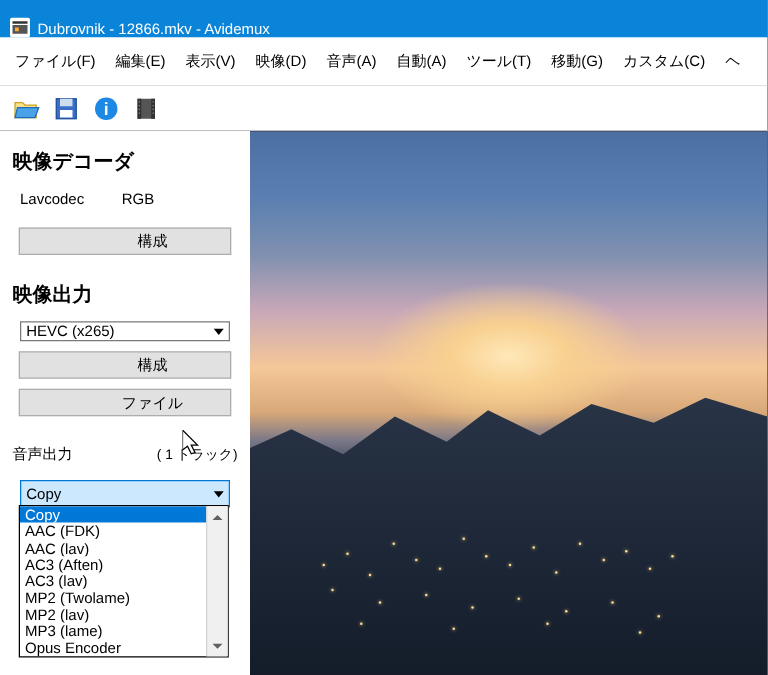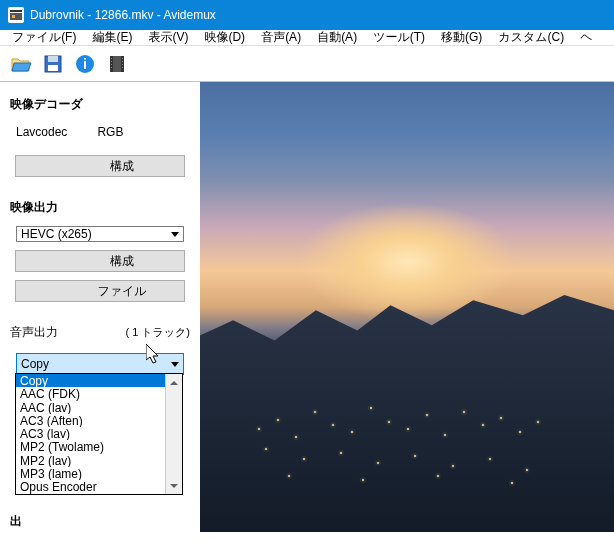--- a/index.html
+++ b/index.html
@@ -1,25 +1,25 @@
 <!DOCTYPE html>
 <html><head>
 <meta charset="utf-8">
 <style>
   * { box-sizing: border-box; margin: 0; padding: 0; font-family: "Meiryo", "MS Gothic", sans-serif; }
   body { width: 614px; height: 540px; overflow: hidden; background: #fff; font-size: 12px; }
-  .titlebar { background: #0a84d8; color: #fff; height: 30px; display: flex; align-items: center; padding: 0 8px; gap: 6px; }
+  .titlebar { background: #0a84d8; color: #fff; height: 30px; display: flex; align-items: flex-end; padding: 0 8px; gap: 6px; }
   .titlebar-icon { width: 16px; height: 16px; }
-  .menubar { background: #fff; height: 16px; display: flex; align-items: center; padding: 0 4px; border-bottom: 1px solid #e0e0e0; }
+  .menubar { background: #fff; height: 39px; display: flex; align-items: center; padding: 0 4px; border-bottom: 1px solid #e0e0e0; }
   .menu-item { padding: 3px 8px; cursor: default; }
   .toolbar { height: 36px; background: #fff; display: flex; align-items: center; padding: 0 8px; gap: 6px; border-bottom: 1px solid #c0c0c0; }
   .tool-btn { width: 26px; height: 26px; display: flex; align-items: center; justify-content: center; cursor: pointer; }
   .content { display: flex; height: calc(540px - 30px - 24px - 36px); }
   .sidebar { width: 200px; padding: 8px 10px; display: flex; flex-direction: column; gap: 4px; background:#fff; }
-  .section-label { font-weight: bold; font-size: 12px; padding: 6px 0 4px 0; }
+  .section-label { font-weight: bold; font-size: 16px; padding: 6px 0 4px 0; }
   .row-text { display:flex; gap: 30px; padding: 4px 6px 10px 6px; font-size:12px; }
   .btn { width: 170px; height: 22px; background: #e1e1e1; border: 1px solid #adadad; font-size: 12px; text-align:center; line-height:20px; margin: 2px auto; cursor:pointer;padding-left:44px; }
   .select { width: 168px; height: 22px; border: 1px solid #7a7a7a; background: #fff; font-size: 12px; padding: 0 4px; display:flex; align-items:center; justify-content:space-between; margin:2px auto; cursor:pointer; }
   .select.open { background:#cce8ff; border-color:#0078d7; }
   .arrow-down { width:0; height:0; border-left:4px solid transparent; border-right:4px solid transparent; border-top:5px solid #000; }
   .audio-header { display:flex; justify-content:space-between; align-items:baseline; padding:6px 0 4px 0; }
   .audio-header .label { font-weight:normal; font-size:12px; }
   .audio-header .tracks { font-size:11px; }
   .dropdown-wrap { position:relative; margin:2px auto; width:170px; }
   .dropdown-list { position:absolute; top:22px; left:0; width:168px; border:1px solid #000; background:#fff; z-index:10; display:flex; }

